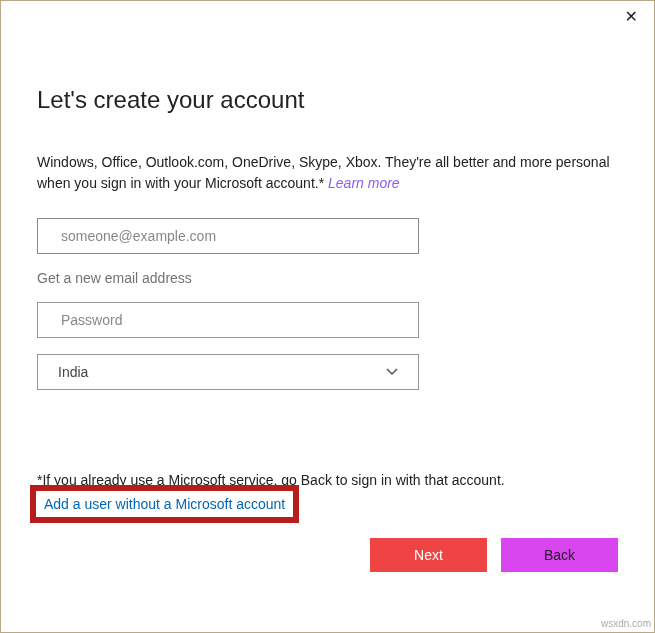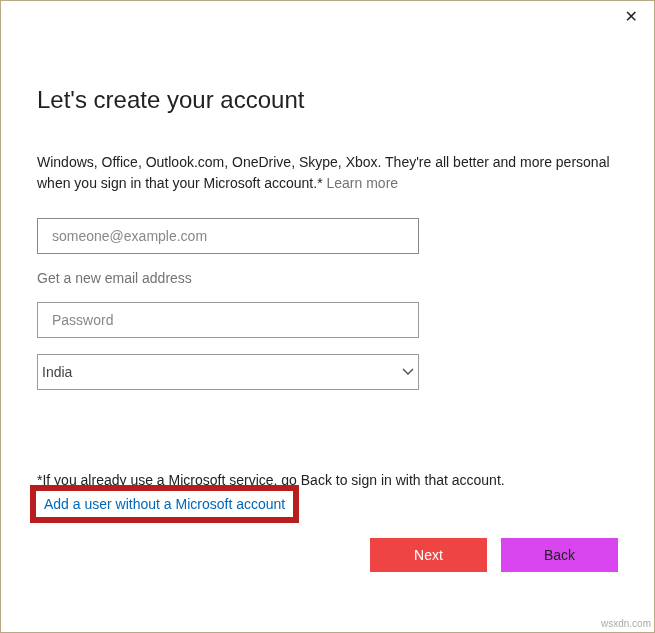--- a/index.html
+++ b/index.html
@@ -43,31 +43,32 @@
       color: #222;
       margin-bottom: 38px;
     }
     .description {
       font-size: 14px;
       line-height: 1.5;
       color: #222;
       margin-bottom: 24px;
     }
     .link {
-      color: #737373;
-      cursor: pointer;
+      color: #8b5cf6;
+      cursor: pointer;
+      font-style: italic;
     }
     .field-group {
       margin-bottom: 16px;
     }
     .text-input {
       width: 382px;
       height: 36px;
       border: 1px solid #999;
-      padding: 0 14px;
+      padding: 0 23px;
       font-size: 14px;
       font-family: inherit;
       color: #222;
       outline: none;
     }
     .text-input.focused {
       border: 1px solid #888;
     }
     .text-input::placeholder {
       color: #888;
@@ -79,21 +80,21 @@
       display: block;
       margin-bottom: 16px;
     }
     .select-wrap {
       width: 382px;
       height: 36px;
       border: 1px solid #999;
       position: relative;
       display: flex;
       align-items: center;
-      padding: 0 4px;
+      padding: 0 20px;
       cursor: pointer;
     }
     .select-value {
       flex: 1;
       color: #444;
     }
     .chevron {
       width: 12px;
       height: 12px;
       display: inline-flex;
@@ -164,21 +165,21 @@
 
   <div class="close-btn">
     <span>✕</span>
   </div>
 
   <div class="content">
 
     <h1 class="title">Let's create your account</h1>
 
     <p class="description">
-      <span>Windows, Office, Outlook.com, OneDrive, Skype, Xbox. They're all better and more personal when you sign in that your Microsoft account.* </span><span class="link">Learn more</span>
+      <span>Windows, Office, Outlook.com, OneDrive, Skype, Xbox. They're all better and more personal when you sign in with your Microsoft account.* </span><span class="link">Learn more</span>
     </p>
 
     <div class="field-group">
       <input type="text" class="text-input focused" placeholder="someone@example.com" style="">
     </div>
 
     <span class="email-link">Get a new email address</span>
 
     <div class="field-group">
       <input type="password" class="text-input" placeholder="Password" style="">

